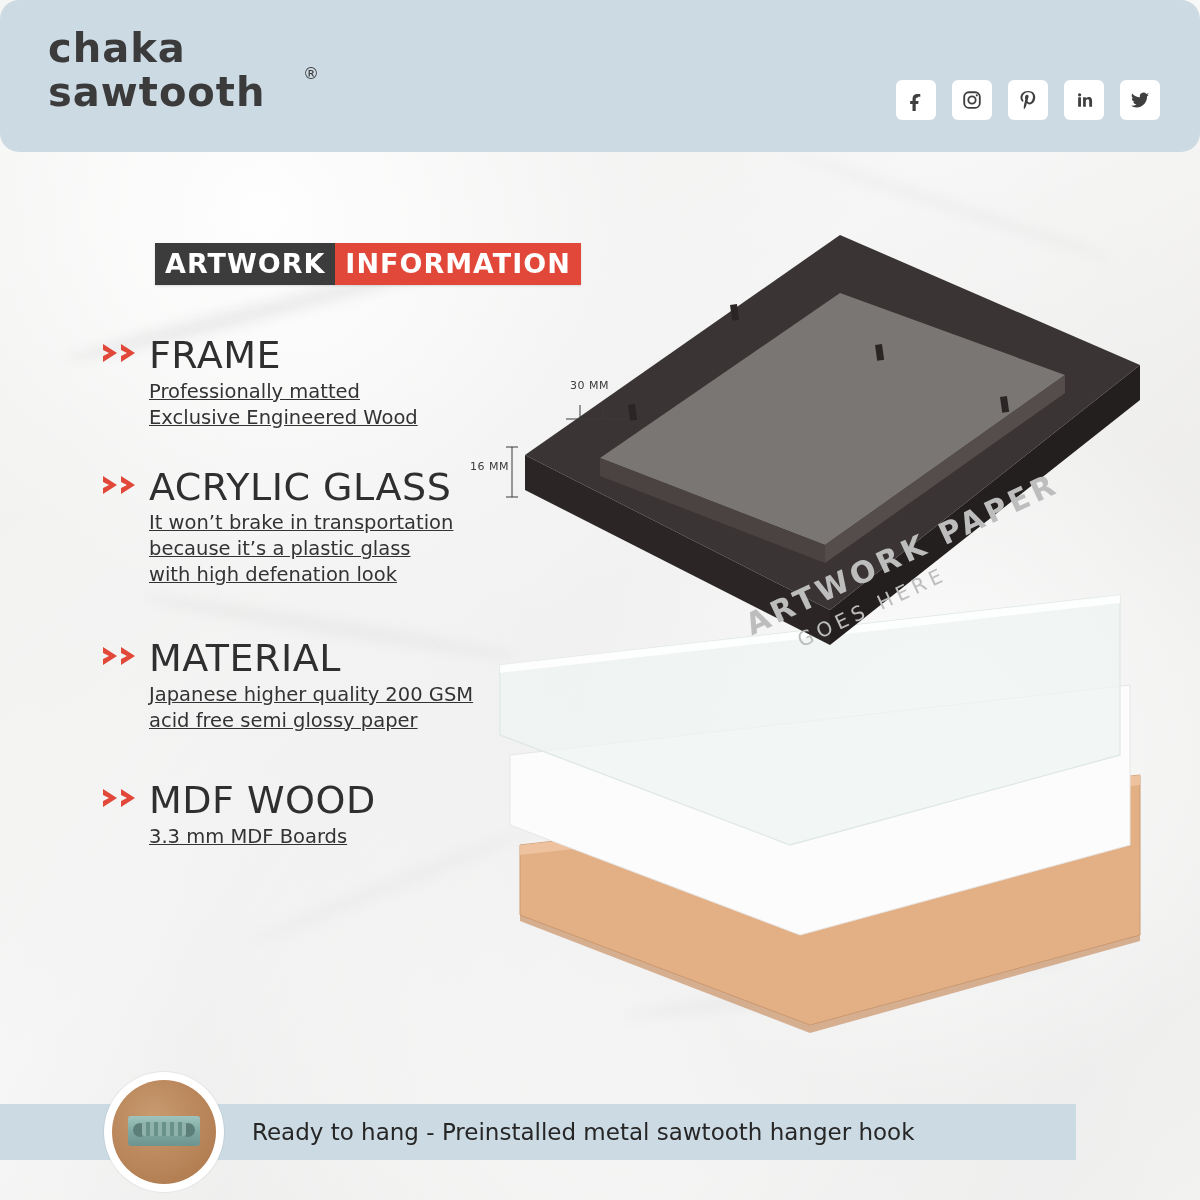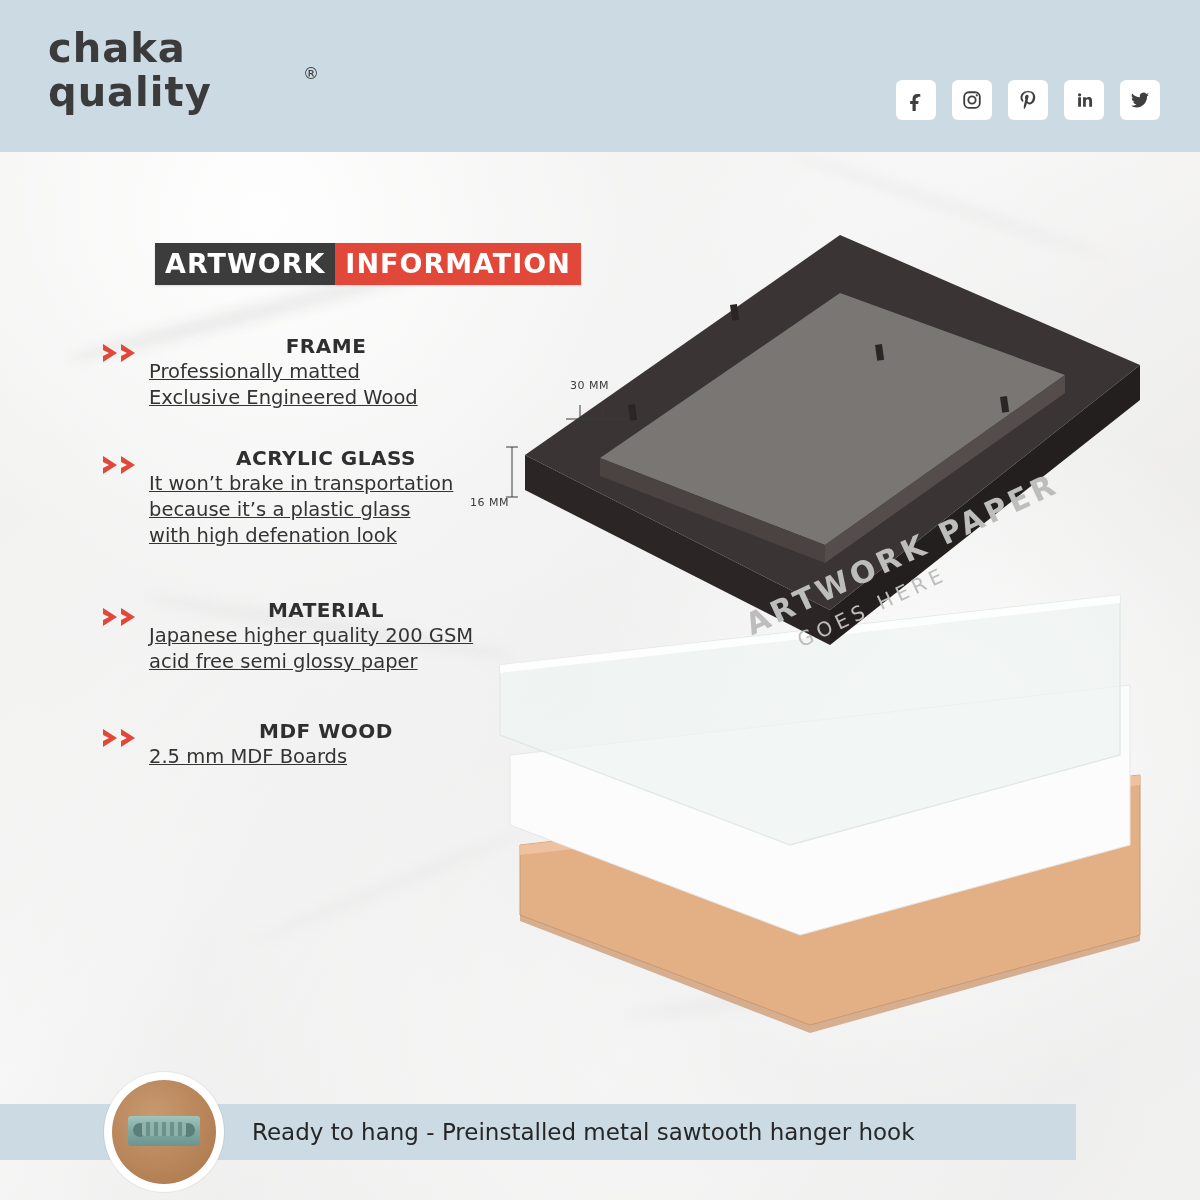--- a/index.html
+++ b/index.html
@@ -38,20 +38,21 @@
   .v5 { left: 240px; top: 880px;  width: 300px; height: 12px; transform: rotate(-22deg); opacity: .5;}
 
   
   .header {
     position: absolute;
     left: 0; top: 0;
     width: 1200px;
     height: 152px;
     background: #ccdae4;
     box-sizing: border-box;
+    border-radius: 19px;
   }
   .logo {
     position: absolute;
     left: 48px;
     top: 26px;
     color: #3b3b3b;
     font-family: "DejaVu Sans", sans-serif;
     font-weight: bold;
     font-size: 40px;
     line-height: 44px;
@@ -117,26 +118,25 @@
     left: 0;
     top: 8px;
     color: #e1483a;
     font-size: 0;
     line-height: 0;
   }
   .feature .arrows svg { display: block; }
   .feature h3 {
     margin: 0 0 2px 46px;
     font-family: "DejaVu Sans", sans-serif;
-    font-size: 20px;
-    font-weight: bold;
+    font-size: 38px;
+    font-weight: normal;
     letter-spacing: 0.5px;
     color: #2f2f2f;
     line-height: 1.1;
-    text-align: center;
   }
   .feature p {
     margin: 0 0 0 46px;
     font-family: "DejaVu Sans", sans-serif;
     font-size: 19.5px;
     line-height: 1.33;
     color: #333333;
     white-space: pre-line;
     text-decoration: underline;
   }
@@ -156,21 +156,21 @@
   .diagram svg { display: block; }
 
   .dim-label {
     position: absolute;
     font-family: "DejaVu Sans", sans-serif;
     font-size: 11px;
     letter-spacing: 0.5px;
     color: #3a3a3a;
   }
   .dim-20 { left: 130px; top: 164px; }
-  .dim-16 { left: 30px;  top: 245px; margin-top: 36px; }
+  .dim-16 { left: 30px;  top: 245px; }
 
   .artwork-text {
     position: absolute;
     left: 300px;
     top: 395px;
     transform: rotate(-25deg);
     transform-origin: left top;
     color: #bdbdbd;
     font-family: "DejaVu Sans", sans-serif;
     letter-spacing: 4px;
@@ -266,21 +266,21 @@
 
   <div class="vein v1"></div>
   <div class="vein v2"></div>
   <div class="vein v3"></div>
   <div class="vein v4"></div>
   <div class="vein v5"></div>
 
   <div class="header">
     <div class="logo">
       <span class="l1">chaka</span>
-      <span class="l2"><span>quality</span></span>
+      <span class="l2"><span>sawtooth</span></span>
       <span class="reg" style="position:absolute;left:255px;top:26px;">®</span>
     </div>
 
     <div class="socials">
       <div class="social">
         <svg width="22" height="22" viewBox="0 0 24 24" fill="#3f3f3f">
             <path d="M14.5 8.5h2.2V5.6c-.4-.05-1.7-.17-3.2-.17-3.2 0-5.3 1.9-5.3 5.4v2.3H5.6v3.3h2.6v8.3h3.5v-8.3h2.7l.4-3.3h-3.1v-2c0-1 .3-1.6 1.8-1.6z"></path>
           </svg>
       </div>
       <div class="social">
@@ -353,21 +353,21 @@
     </div>
 
     <div class="feature f-mdf">
       <span class="arrows">
         <svg width="40" height="20" viewBox="0 0 40 20">
             <path d="M0 1 L14 10 L0 19 L0 13 L6 10 L0 7 Z" fill="#e1483a"></path>
             <path d="M18 1 L32 10 L18 19 L18 13 L24 10 L18 7 Z" fill="#e1483a"></path>
           </svg>
       </span>
       <h3>MDF WOOD</h3>
-      <p>2.5 mm MDF Boards</p>
+      <p>3.3 mm MDF Boards</p>
     </div>
   </div>
 
   <div class="diagram">
     <svg width="740" height="860" viewBox="0 0 740 860">
 
       <g>
         <polygon points="80,630 700,560 700,720 370,810 80,700" fill="#e3b086" stroke="#cb9a71" stroke-width="1"></polygon>
         <polygon points="80,630 700,560 700,570 80,640" fill="#f0c7a4" opacity="0.8"></polygon>
         <polygon points="80,700 370,810 700,720 700,726 370,818 80,706" fill="#c99166" opacity="0.7"></polygon>

